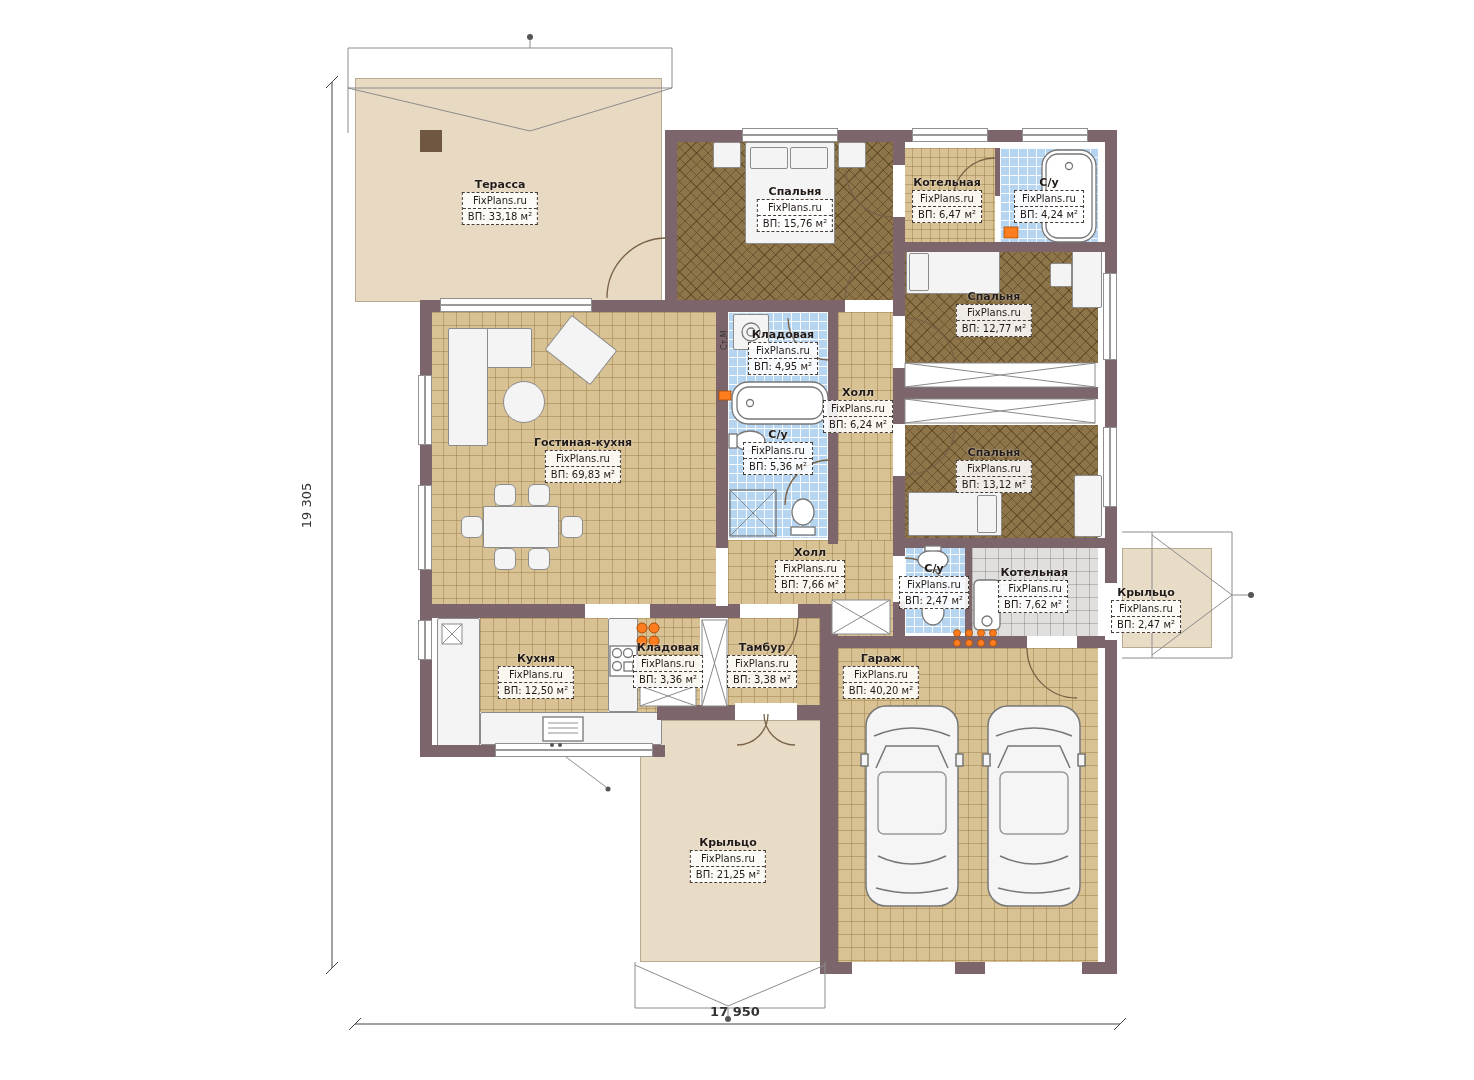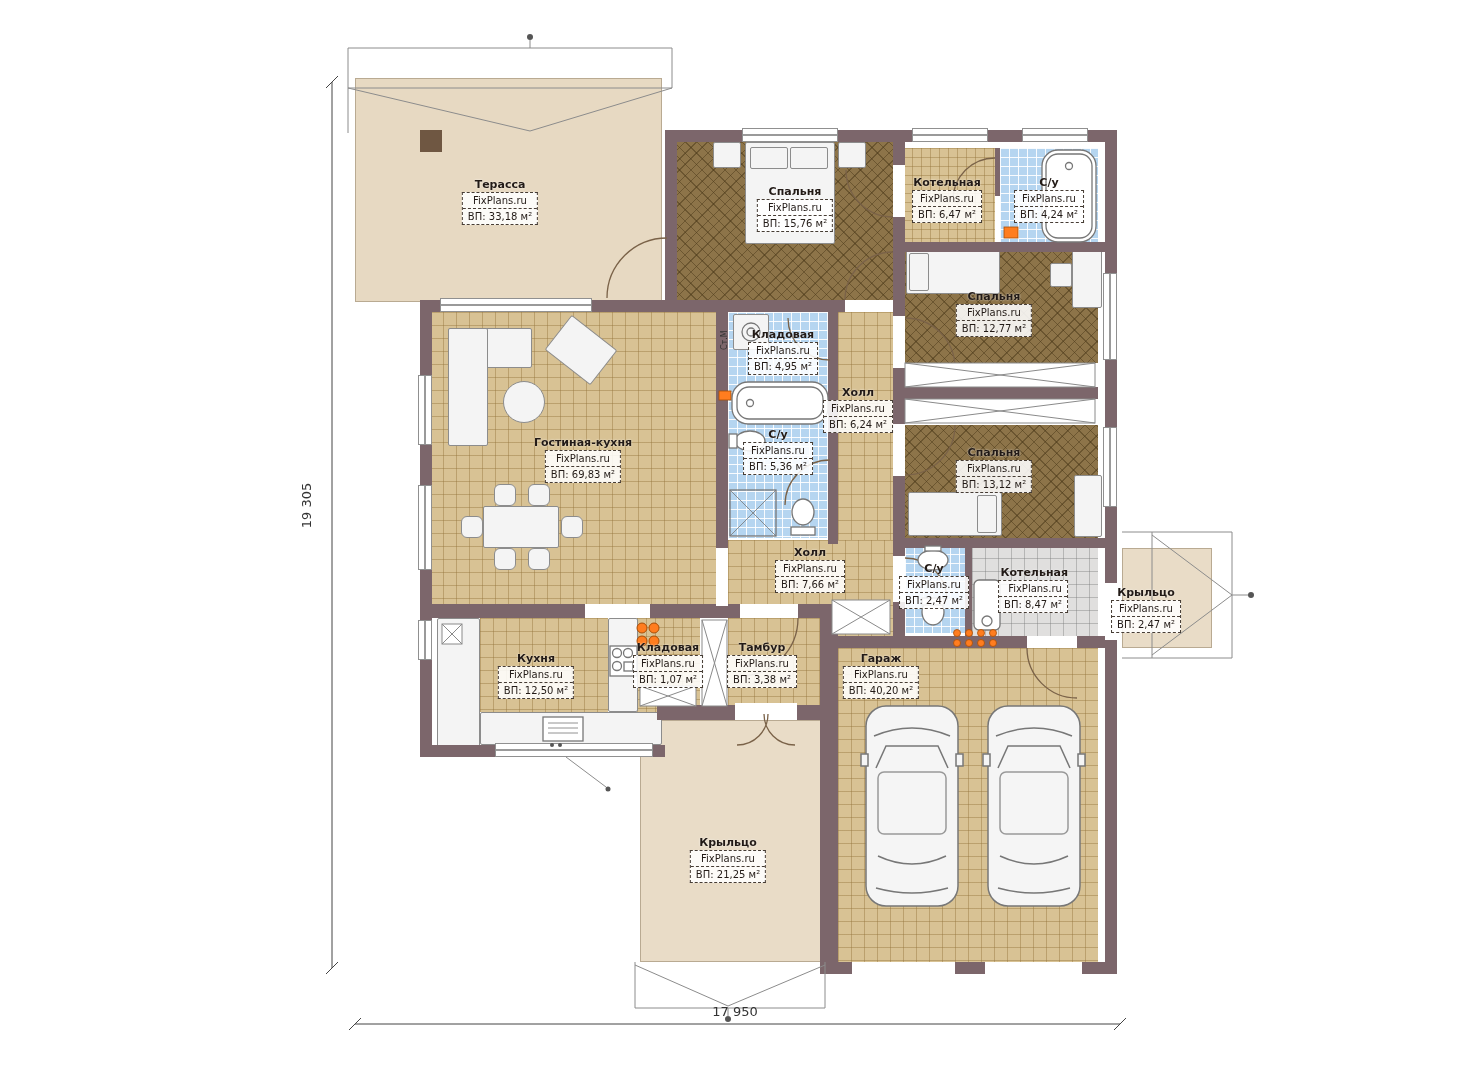--- a/index.html
+++ b/index.html
@@ -341,42 +341,42 @@
     <div class="rname">С/у</div>
     <div class="lblbox">
       <div class="row">FixPlans.ru</div>
       <div class="row">ВП: 2,47 м²</div>
     </div>
   </div>
   <div class="rlabel" style="left:1033px;top:566px;text-align:right;">
     <div class="rname">Котельная</div>
     <div class="lblbox">
       <div class="row">FixPlans.ru</div>
-      <div class="row">ВП: 8,47 м²</div>
+      <div class="row">ВП: 7,62 м²</div>
     </div>
   </div>
   <div class="rlabel" style="left:1146px;top:586px;">
     <div class="rname">Крыльцо</div>
     <div class="lblbox">
       <div class="row">FixPlans.ru</div>
       <div class="row">ВП: 2,47 м²</div>
     </div>
   </div>
   <div class="rlabel" style="left:536px;top:652px;">
     <div class="rname">Кухня</div>
     <div class="lblbox">
       <div class="row">FixPlans.ru</div>
       <div class="row">ВП: 12,50 м²</div>
     </div>
   </div>
   <div class="rlabel" style="left:668px;top:641px;">
     <div class="rname">Кладовая</div>
     <div class="lblbox">
       <div class="row">FixPlans.ru</div>
-      <div class="row">ВП: 1,07 м²</div>
+      <div class="row">ВП: 3,36 м²</div>
     </div>
   </div>
   <div class="rlabel" style="left:762px;top:641px;">
     <div class="rname">Тамбур</div>
     <div class="lblbox">
       <div class="row">FixPlans.ru</div>
       <div class="row">ВП: 3,38 м²</div>
     </div>
   </div>
   <div class="rlabel" style="left:881px;top:652px;">
@@ -388,15 +388,15 @@
   </div>
   <div class="rlabel" style="left:728px;top:836px;">
     <div class="rname">Крыльцо</div>
     <div class="lblbox">
       <div class="row">FixPlans.ru</div>
       <div class="row">ВП: 21,25 м²</div>
     </div>
   </div>
 
   <div class="dim" style="left:276px;top:498px;width:60px;text-align:center;transform:rotate(-90deg);">19 305</div>
-  <div class="dim" style="left:700px;top:1004px;width:70px;text-align:center;">17 950</div>
+  <div class="dim" style="left:700px;top:1004px;width:70px;text-align:center;font-weight:bold;">17 950</div>
 
 </div>
 
 </body></html>

